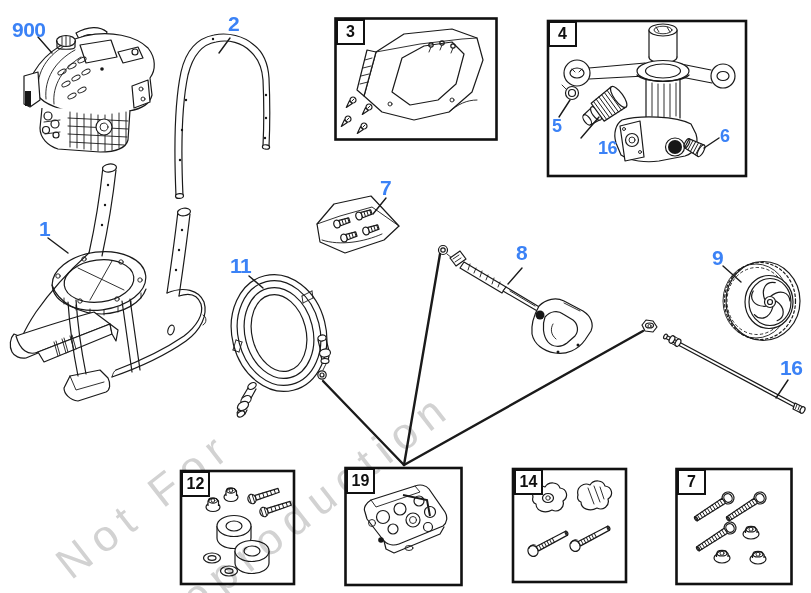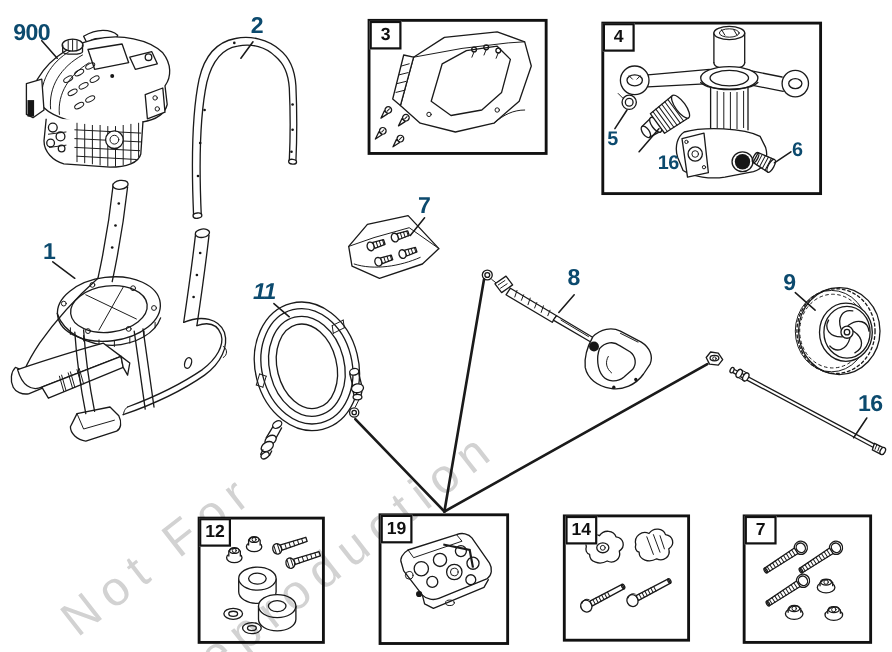--- a/index.html
+++ b/index.html
@@ -6,21 +6,21 @@
   #canvas{position:relative;width:811px;height:593px;background:#fff;overflow:hidden;
           font-family:"Liberation Sans",sans-serif;}
   svg{position:absolute;left:0;top:0;}
   .ln{fill:none;stroke:#1a1a1a;stroke-width:1.2;stroke-linecap:round;stroke-linejoin:round;}
   .lnf{fill:#fff;stroke:#1a1a1a;stroke-width:1.2;stroke-linejoin:round;}
   .thin{stroke-width:0.9;}
   .lead{fill:none;stroke:#1a1a1a;stroke-width:1.4;stroke-linecap:round;}
   .klink{fill:none;stroke:#1a1a1a;stroke-width:2.4;stroke-linecap:round;}
   .box{fill:#fff;stroke:#111;stroke-width:2.6;}
   .dk{fill:#161616;stroke:none;}
-  .co{position:absolute;font-weight:700;font-size:21px;color:#0c4a6e;letter-spacing:-0.5px;line-height:1;}
+  .co{position:absolute;font-weight:700;font-size:21px;color:#3b82f6;letter-spacing:-0.5px;line-height:1;}
   .co.small{font-size:18px;}
   .plate{position:absolute;min-width:21px;height:19px;padding:1px 2px 2px 2px;border:2.5px solid #111;
          background:#fff;font-weight:700;font-size:16px;color:#101010;
          display:flex;align-items:center;justify-content:center;line-height:1;}
   .wm{position:absolute;font-size:44px;font-weight:400;color:#d2d2d2;letter-spacing:9px;
       white-space:nowrap;transform:rotate(-38deg);transform-origin:0 50%;
       mix-blend-mode:multiply;pointer-events:none;line-height:1.1;}
 </style>
 </head>
 <body>
@@ -461,21 +461,21 @@
   </g>
 </svg>
 
 <div class="wm" style="left:62px;top:545px;">Not For</div>
 <div class="wm" style="left:155px;top:604px;">Reproduction</div>
 
 <div class="co" style="left:12px;top:19px;">900</div>
 <div class="co" style="left:228px;top:13px;">2</div>
 <div class="co" style="left:39px;top:218px;">1</div>
 <div class="co" style="left:380px;top:177px;">7</div>
-<div class="co" style="left:230px;top:255px;font-style:italic;">11</div>
+<div class="co" style="left:230px;top:255px;">11</div>
 <div class="co" style="left:516px;top:242px;">8</div>
 <div class="co" style="left:712px;top:247px;">9</div>
 <div class="co" style="left:780px;top:357px;">16</div>
 <div class="co small" style="left:552px;top:117px;">5</div>
 <div class="co small" style="left:565px;top:139px;margin-left:33px;">16</div>
 <div class="co small" style="left:720px;top:127px;">6</div>
 
 <div class="plate" style="left:336px;top:19px;">3</div>
 <div class="plate" style="left:548px;top:21px;">4</div>
 <div class="plate" style="left:181px;top:471px;">12</div>

